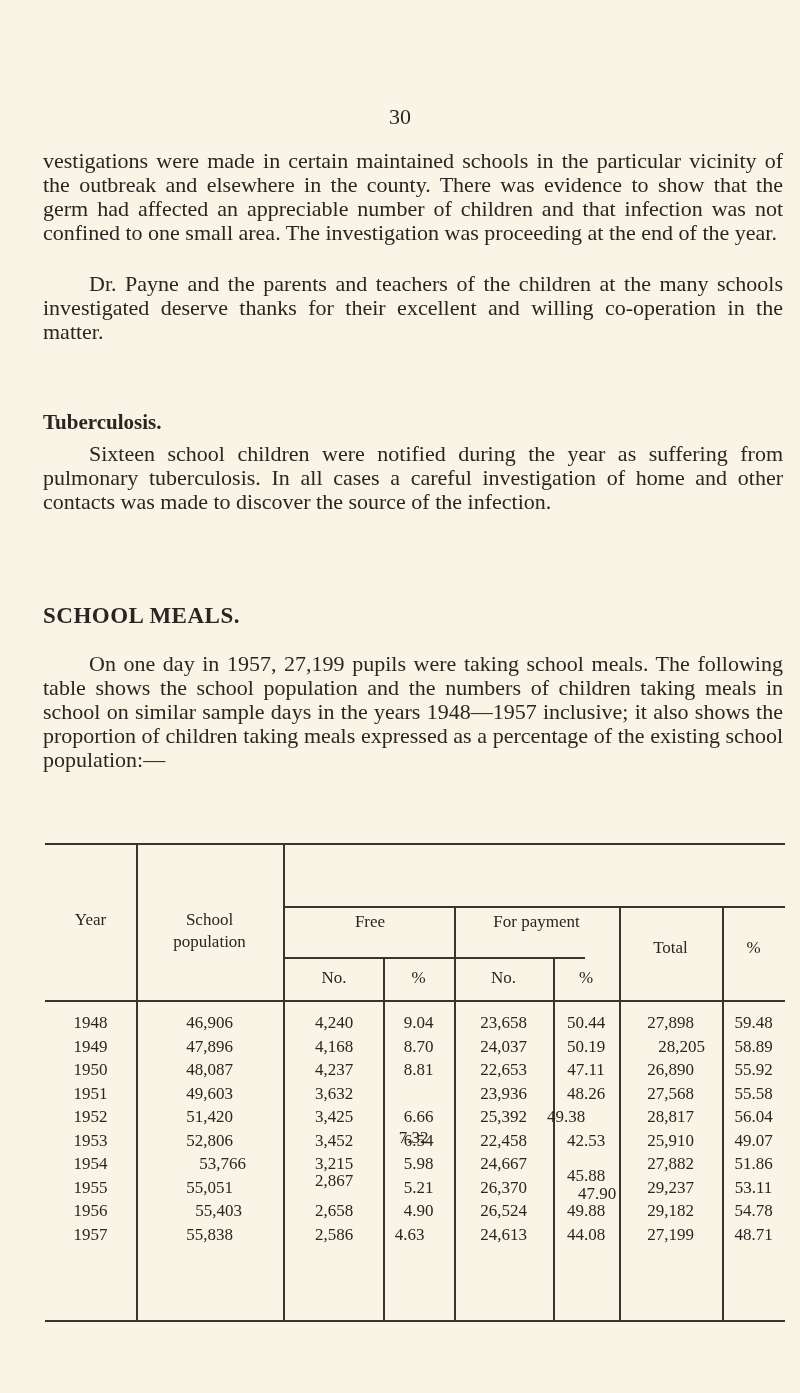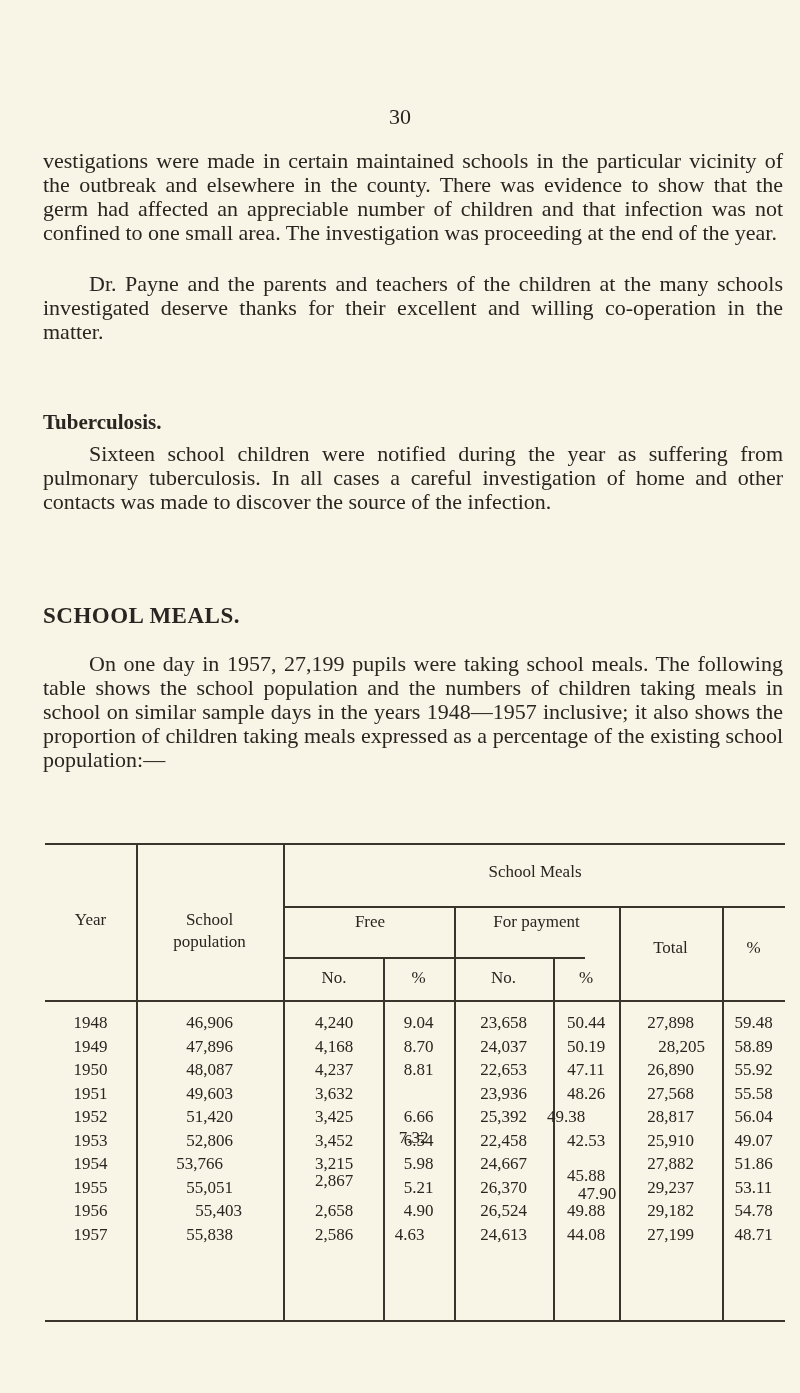--- a/index.html
+++ b/index.html
@@ -94,21 +94,20 @@
   <div class="vline" style="left:238px; top:41px; height:477px;"></div>
   <div class="vline" style="left:338px; top:155px; height:363px;"></div>
   <div class="vline" style="left:409px; top:104px; height:414px;"></div>
   <div class="vline" style="left:508px; top:155px; height:363px;"></div>
   <div class="vline" style="left:574px; top:104px; height:414px;"></div>
   <div class="vline" style="left:677px; top:104px; height:414px;"></div>
 
   <div class="cell" style="left:0; width:91px; top:108px;">Year</div>
   <div class="cell" style="left:91px; width:147px; top:108px;">School</div>
   <div class="cell" style="left:91px; width:147px; top:130px;">population</div>
-  <div class="cell" style="left:240px; width:500px; top:60px;">School Meals</div>
   <div class="cell" style="left:240px; width:170px; top:110px;">Free</div>
   <div class="cell" style="left:409px; width:165px; top:110px;">For payment</div>
   <div class="cell" style="left:574px; width:103px; top:136px;">Total</div>
   <div class="cell" style="left:677px; width:63px; top:136px;">%</div>
   <div class="cell" style="left:240px; width:98px; top:166px;">No.</div>
   <div class="cell" style="left:338px; width:71px; top:166px;">%</div>
   <div class="cell" style="left:409px; width:99px; top:166px;">No.</div>
   <div class="cell" style="left:508px; width:66px; top:166px;">%</div>
 
   <div id="table-body">
@@ -167,21 +166,21 @@
         <div class="row-cell" style="left: 91px; width: 147px; top: 328.5px;">52,806</div>
         <div class="row-cell" style="left: 240px; width: 98px; top: 328.5px;">3,452</div>
         <div class="row-cell" style="left: 338px; width: 71px; top: 328.5px;">6.54</div>
         <div class="row-cell" style="left: 409px; width: 99px; top: 328.5px;">22,458</div>
         <div class="row-cell" style="left: 508px; width: 66px; top: 328.5px;">42.53</div>
         <div class="row-cell" style="left: 574px; width: 103px; top: 328.5px;">25,910</div>
         <div class="row-cell" style="left: 677px; width: 63px; top: 328.5px;">49.07</div>
       </div>
       <div>
         <div class="row-cell" style="left: 0px; width: 91px; top: 352px;">1954</div>
-        <div class="row-cell" style="left: 81px; width: 147px; top: 352px;">53,766</div>
+        <div class="row-cell" style="left: 104px; width: 147px; top: 352px;">53,766</div>
         <div class="row-cell" style="left: 240px; width: 98px; top: 352px;">3,215</div>
         <div class="row-cell" style="left: 338px; width: 71px; top: 352px;">5.98</div>
         <div class="row-cell" style="left: 409px; width: 99px; top: 352px;">24,667</div>
         <div class="row-cell" style="left: 508px; width: 66px; top: 364px;">45.88</div>
         <div class="row-cell" style="left: 574px; width: 103px; top: 352px;">27,882</div>
         <div class="row-cell" style="left: 677px; width: 63px; top: 352px;">51.86</div>
       </div>
       <div>
         <div class="row-cell" style="left: 0px; width: 91px; top: 375.5px;">1955</div>
         <div class="row-cell" style="left: 91px; width: 147px; top: 375.5px;">55,051</div>

